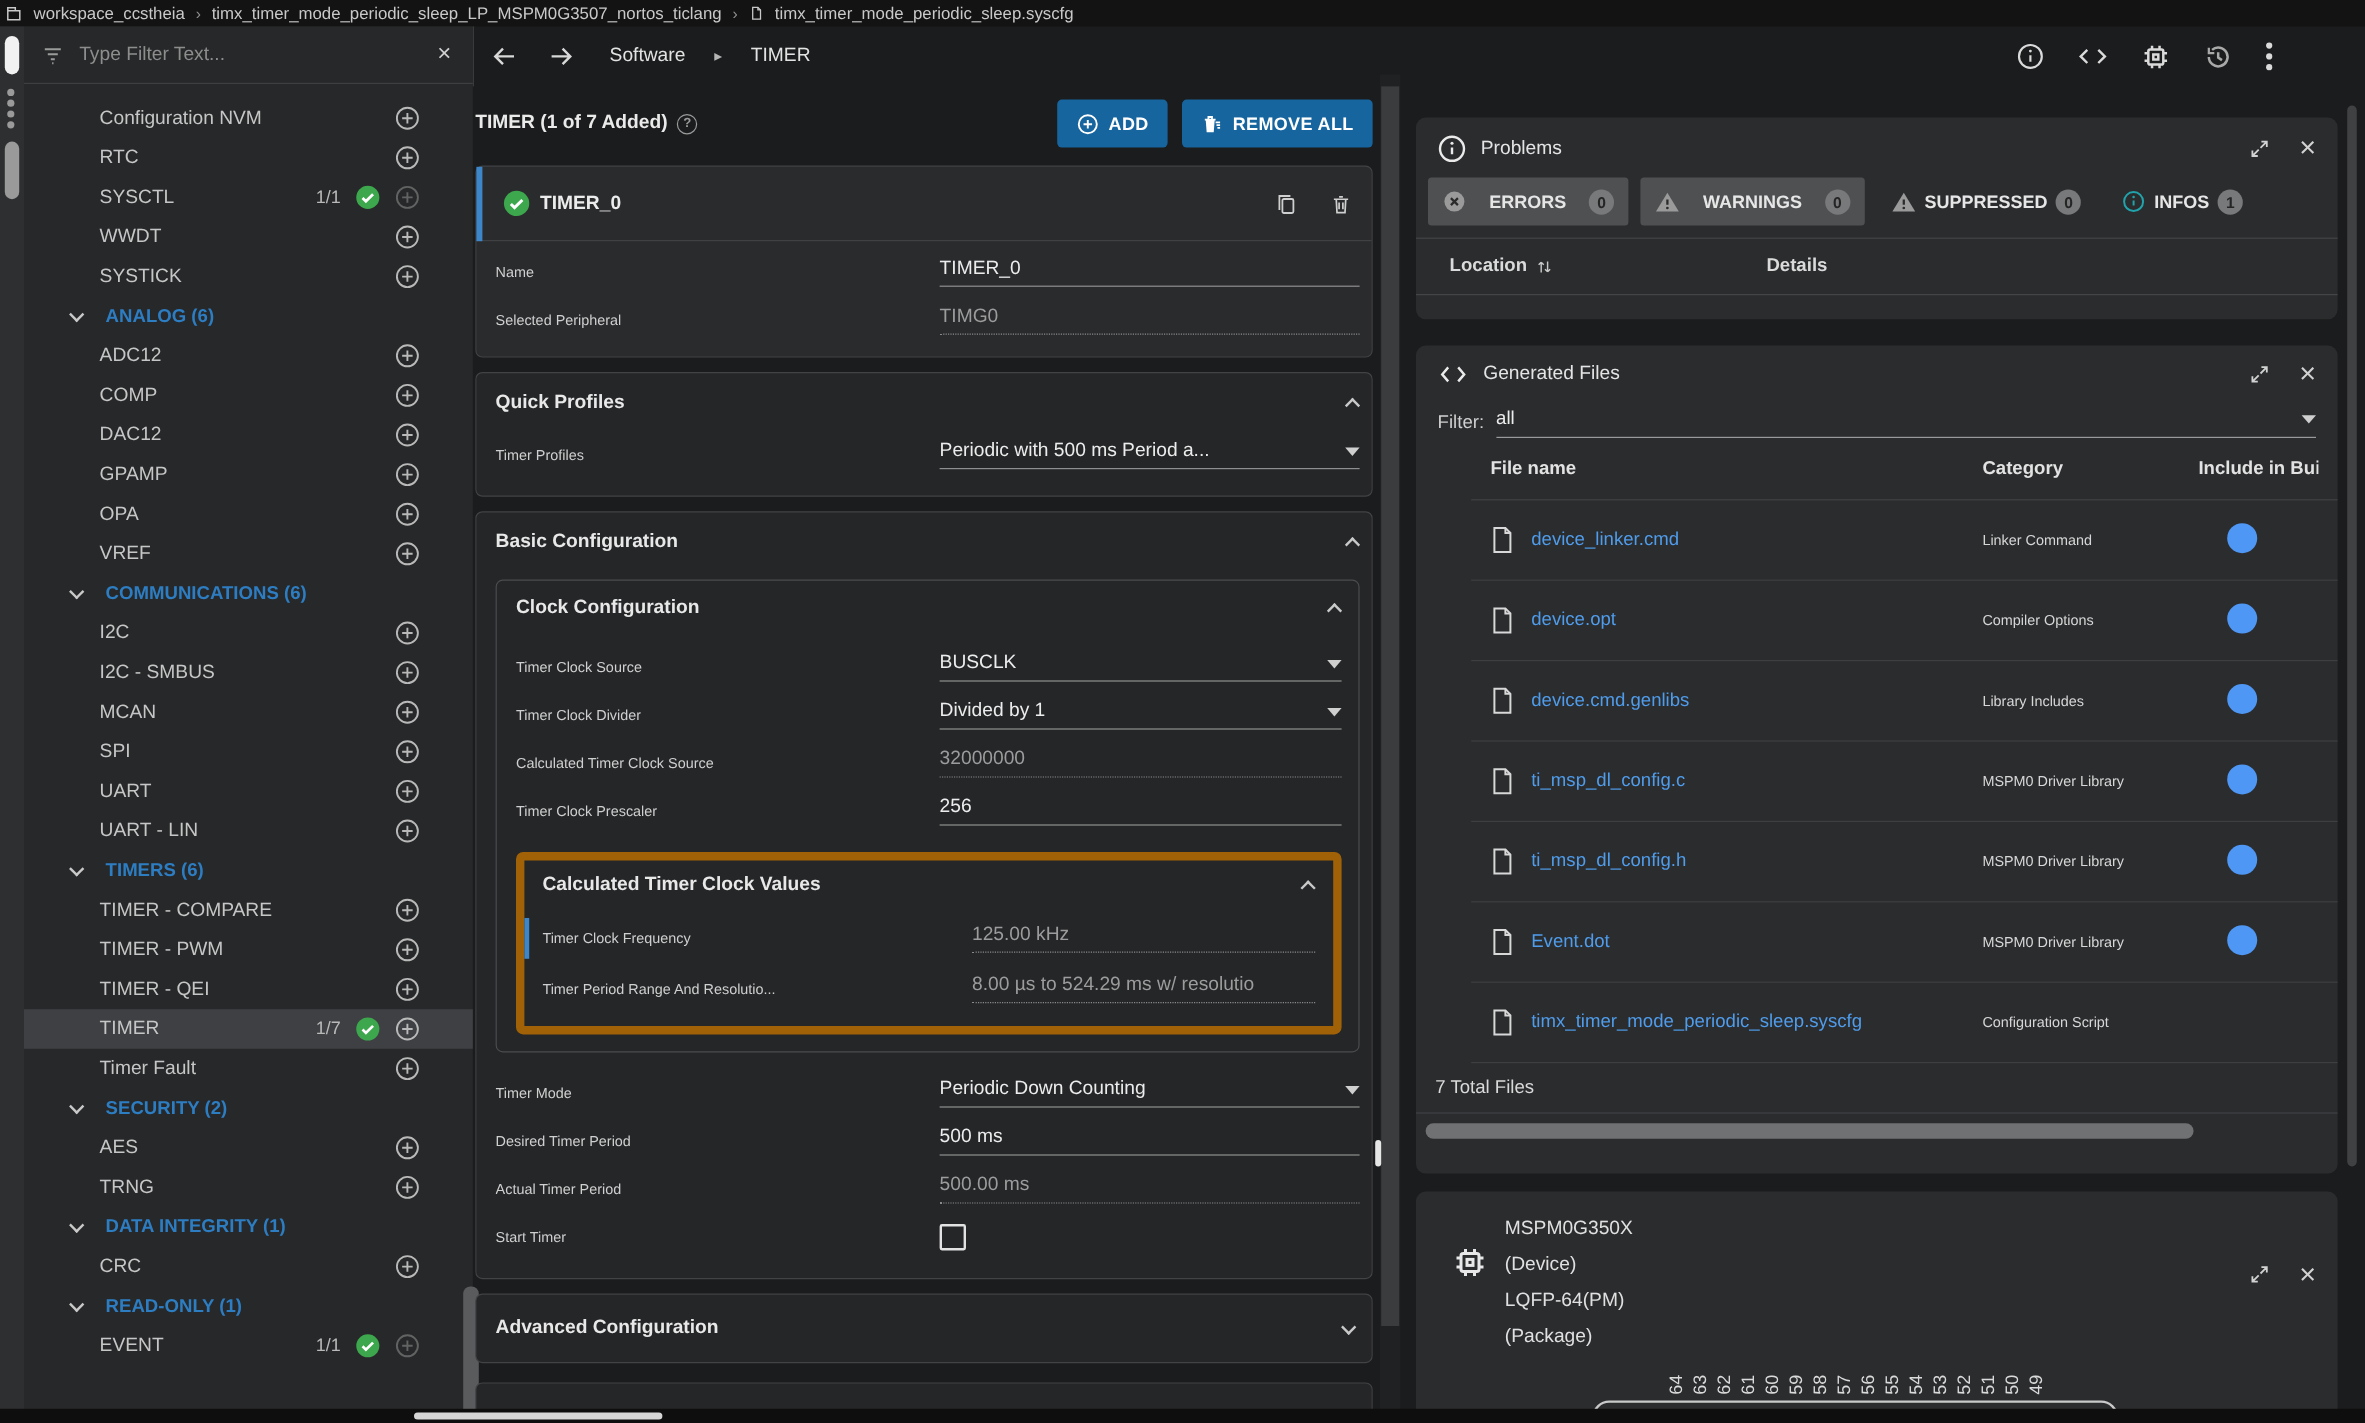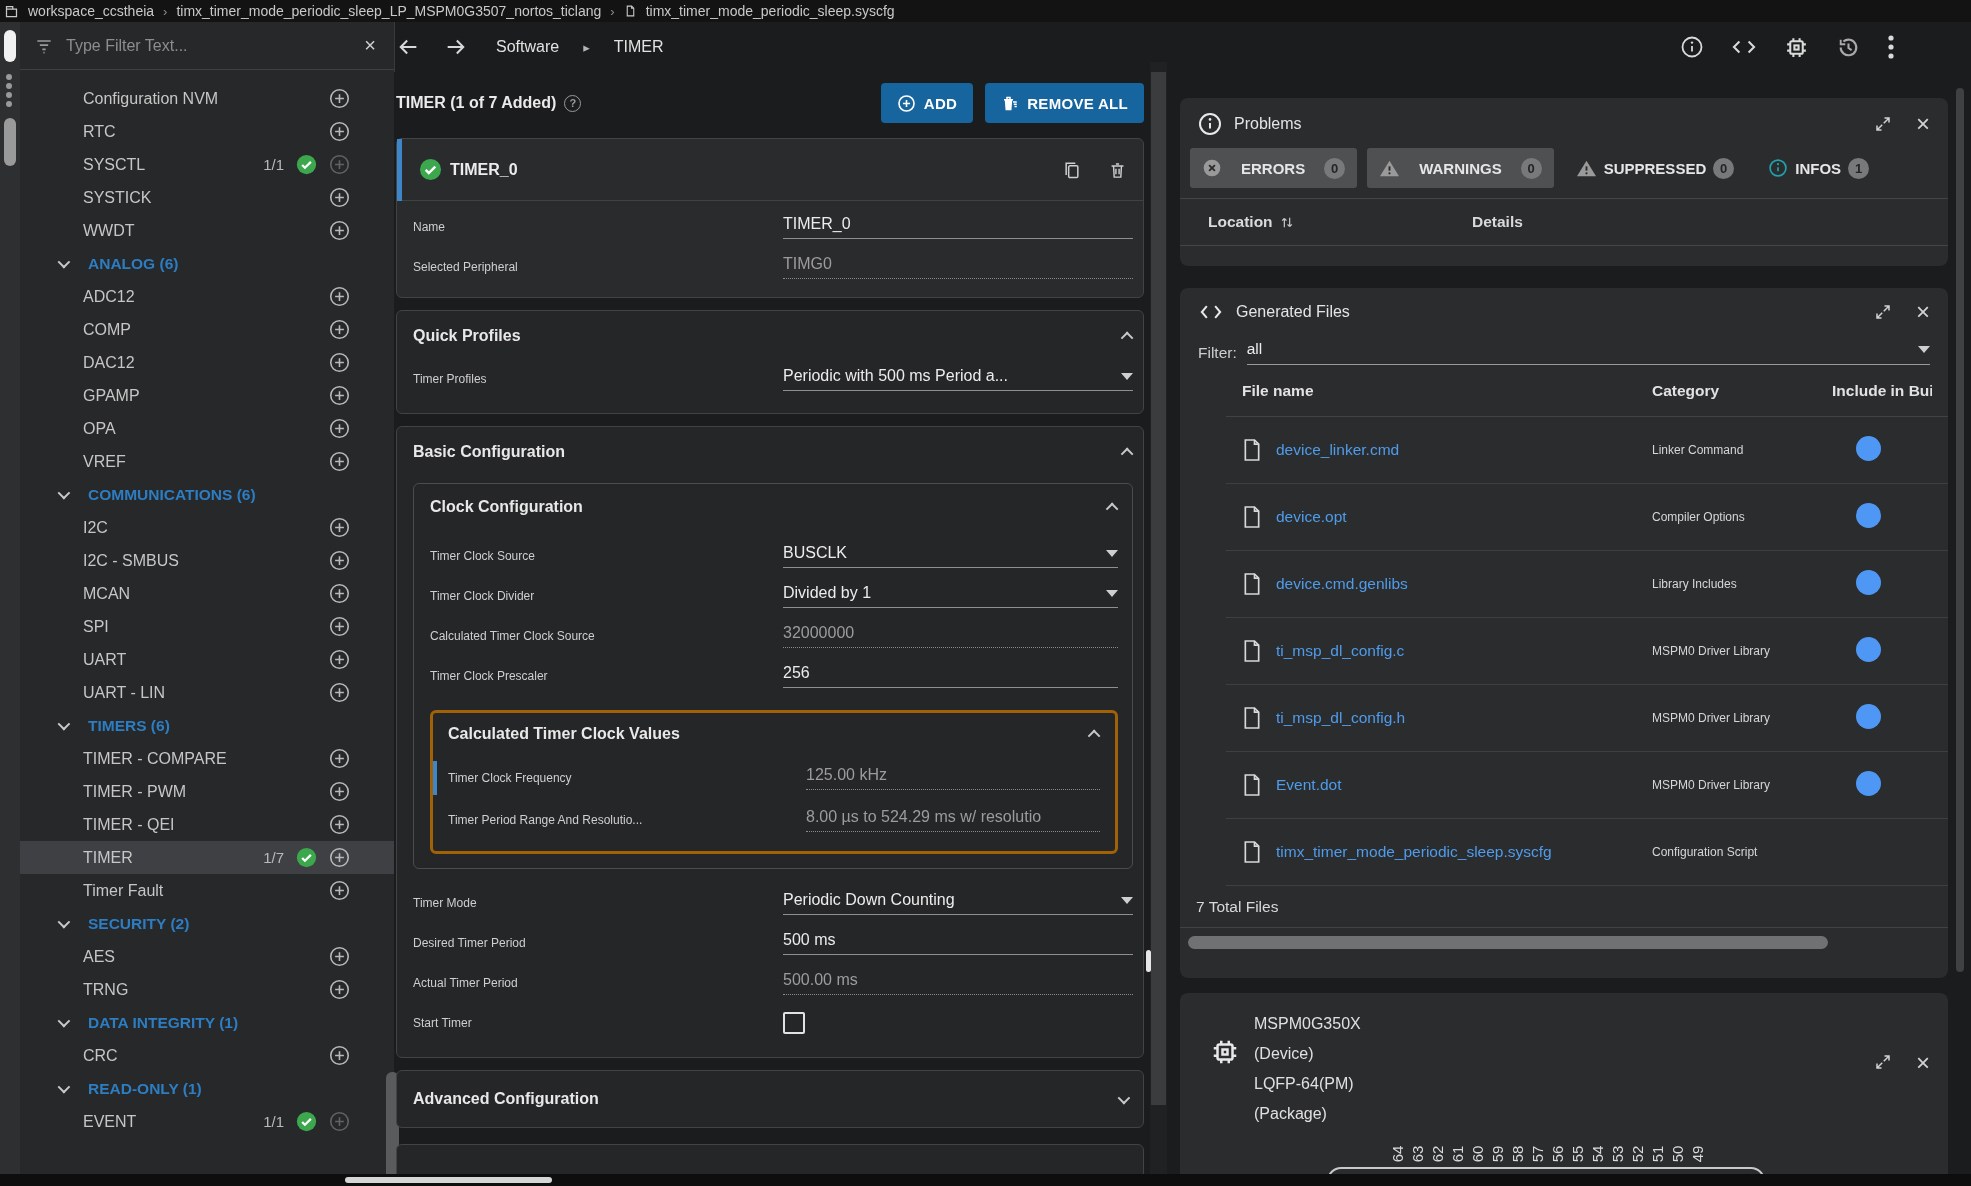--- a/index.html
+++ b/index.html
@@ -34,21 +34,21 @@
   .side-row.cat { padding-left:68px; color:#2d7dc3; font-weight:bold; font-size:15.5px; }
   .side-row.cat .chev { position:absolute; left:38px; top:12px; }
   .side-row.sel { background:#3e4043; }
   .slabel { white-space:nowrap; }
   .sright { margin-left:auto; display:flex; align-items:center; gap:12px; }
   .scount { color:#b9b9b9; font-size:15px; }
   .splus.dim { opacity:.4; }
   .side-scrollthumb { position:absolute; left:366px; top:1050px; width:13px; height:136px; background:#595b5d; border-radius:6px; }
 
   
-  .nav-toolbar { position:absolute; left:384px; top:22px; height:50px; display:flex; align-items:center; gap:24px; padding-left:14px;text-align:right; }
+  .nav-toolbar { position:absolute; left:396px; top:22px; height:50px; display:flex; align-items:center; gap:24px; padding-left:14px;text-align:right; }
   .nav-toolbar .navtxt { font-size:16px; color:#e2e2e2; }
   .nav-toolbar .navsep { color:#b5b5b5; font-size:13px; }
   .arrowbtn { color:#d8d8d8; cursor:pointer; }
   .vdivider { position:absolute; left:394px; top:22px; width:1px; height:50px; background:#3a3a3a; }
 
   .top-icons { position:absolute; left:1680px; top:22px; height:50px; display:flex; align-items:center; gap:27px; color:#dadada; }
   .top-icons > span { cursor:pointer; }
 
   
   .middle { position:absolute; left:396px; top:62px; width:748px; height:1124px; overflow:hidden; }
@@ -81,21 +81,21 @@
     border-top:7px solid #cfcfcf; margin-left:8px; }
   .chev { width:9px; height:9px; border-left:2px solid #c9c9c9; border-top:2px solid #c9c9c9; }
   .chev.up { transform:rotate(45deg) translateY(2px); }
   .chev.down { transform:rotate(225deg) translateY(2px); }
 
   .sec-card { padding:16px 10px 14px 16px; }
   .sec-head { display:flex; align-items:center; justify-content:space-between; }
   .sec-title { font-size:16px; font-weight:bold; color:#e8e8e8; }
   .subbox { border:1px solid #4a4c4e; border-radius:6px; margin-top:22px; padding:14px 14px 14px 16px; }
   .subbox .frow .fval { left:353px; }
-  .subbox2 { border:3px solid #a16207; border-radius:6px; margin-top:14px; padding:12px 15px 10px 15px; }
+  .subbox2 { border:7px solid #a16207; border-radius:6px; margin-top:14px; padding:12px 15px 10px 15px; }
   .subbox2 .frow { height:42px; }
   .subbox2 .frow .fval { left:358px; }
   .bluebar { position:absolute; left:-15px; top:4px; width:4px; height:34px; background:#3c86c9; }
   .rows-gap { margin-top:14px; }
   .checkbox { width:22px; height:22px; border:2px solid #e2e2e2; border-radius:2px; background:transparent; cursor:pointer; }
   .adv-card { height:58px; display:flex; align-items:center; justify-content:space-between; padding:0 16px; margin-top:12px; }
   .stub-card { height:120px; margin-top:16px; }
 
   
   .mid-scroll { position:absolute; left:1150px; top:62px; width:17px; height:1124px; background:#202122; }
@@ -245,34 +245,34 @@
           <span class="splus dim">
             <svg width="21" height="21" viewBox="0 0 24 24" fill="none" stroke="#b9b9b9" stroke-width="1.8">
               <circle cx="12" cy="12" r="10"></circle>
               <path d="M12 7v10M7 12h10"></path>
             </svg>
           </span>
         </span>
       </div>
       <div class="side-row">
 
+        <span class="slabel">WWDT</span>
+        <span class="sright">
+
+          <span class="splus">
+            <svg width="21" height="21" viewBox="0 0 24 24" fill="none" stroke="#b9b9b9" stroke-width="1.8">
+              <circle cx="12" cy="12" r="10"></circle>
+              <path d="M12 7v10M7 12h10"></path>
+            </svg>
+          </span>
+        </span>
+      </div>
+      <div class="side-row">
+
         <span class="slabel">SYSTICK</span>
-        <span class="sright">
-
-          <span class="splus">
-            <svg width="21" height="21" viewBox="0 0 24 24" fill="none" stroke="#b9b9b9" stroke-width="1.8">
-              <circle cx="12" cy="12" r="10"></circle>
-              <path d="M12 7v10M7 12h10"></path>
-            </svg>
-          </span>
-        </span>
-      </div>
-      <div class="side-row">
-
-        <span class="slabel">WWDT</span>
         <span class="sright">
 
           <span class="splus">
             <svg width="21" height="21" viewBox="0 0 24 24" fill="none" stroke="#b9b9b9" stroke-width="1.8">
               <circle cx="12" cy="12" r="10"></circle>
               <path d="M12 7v10M7 12h10"></path>
             </svg>
           </span>
         </span>
       </div>

